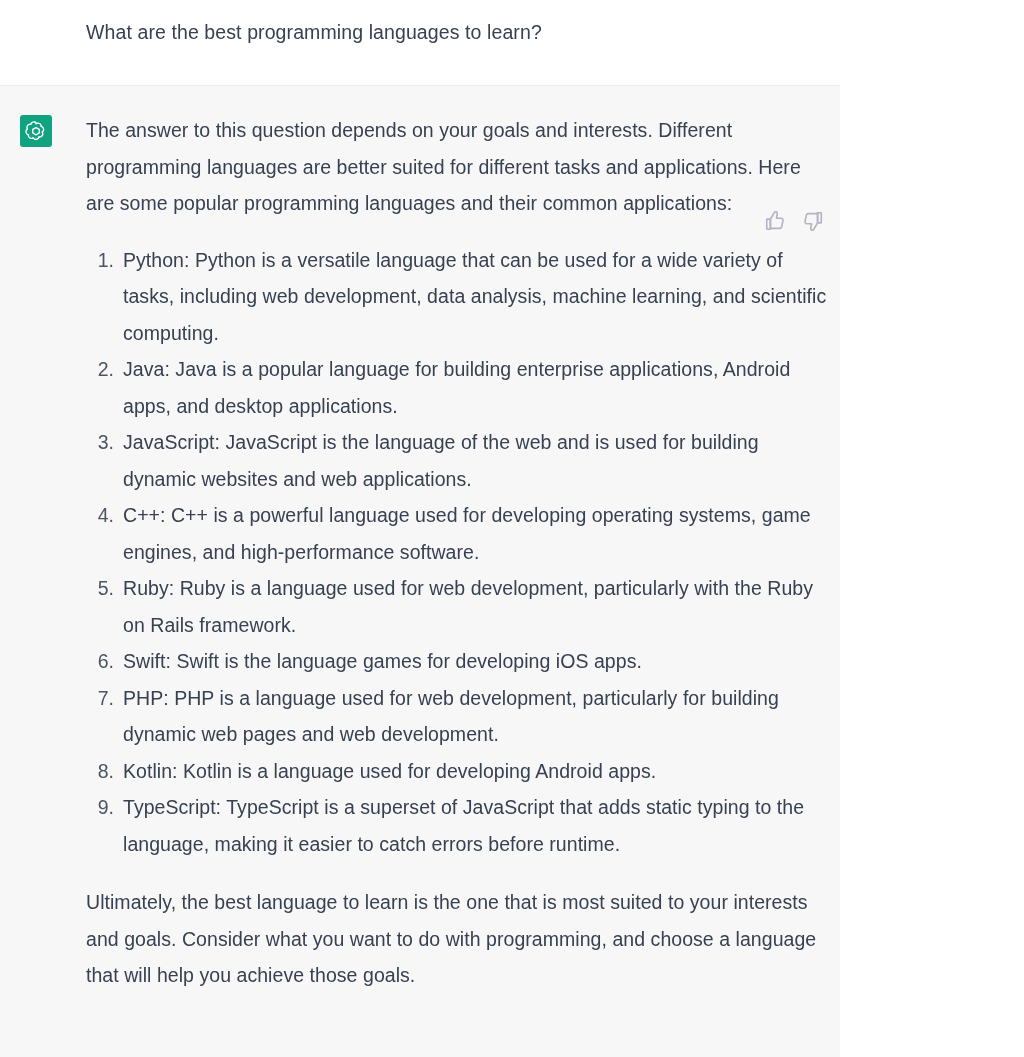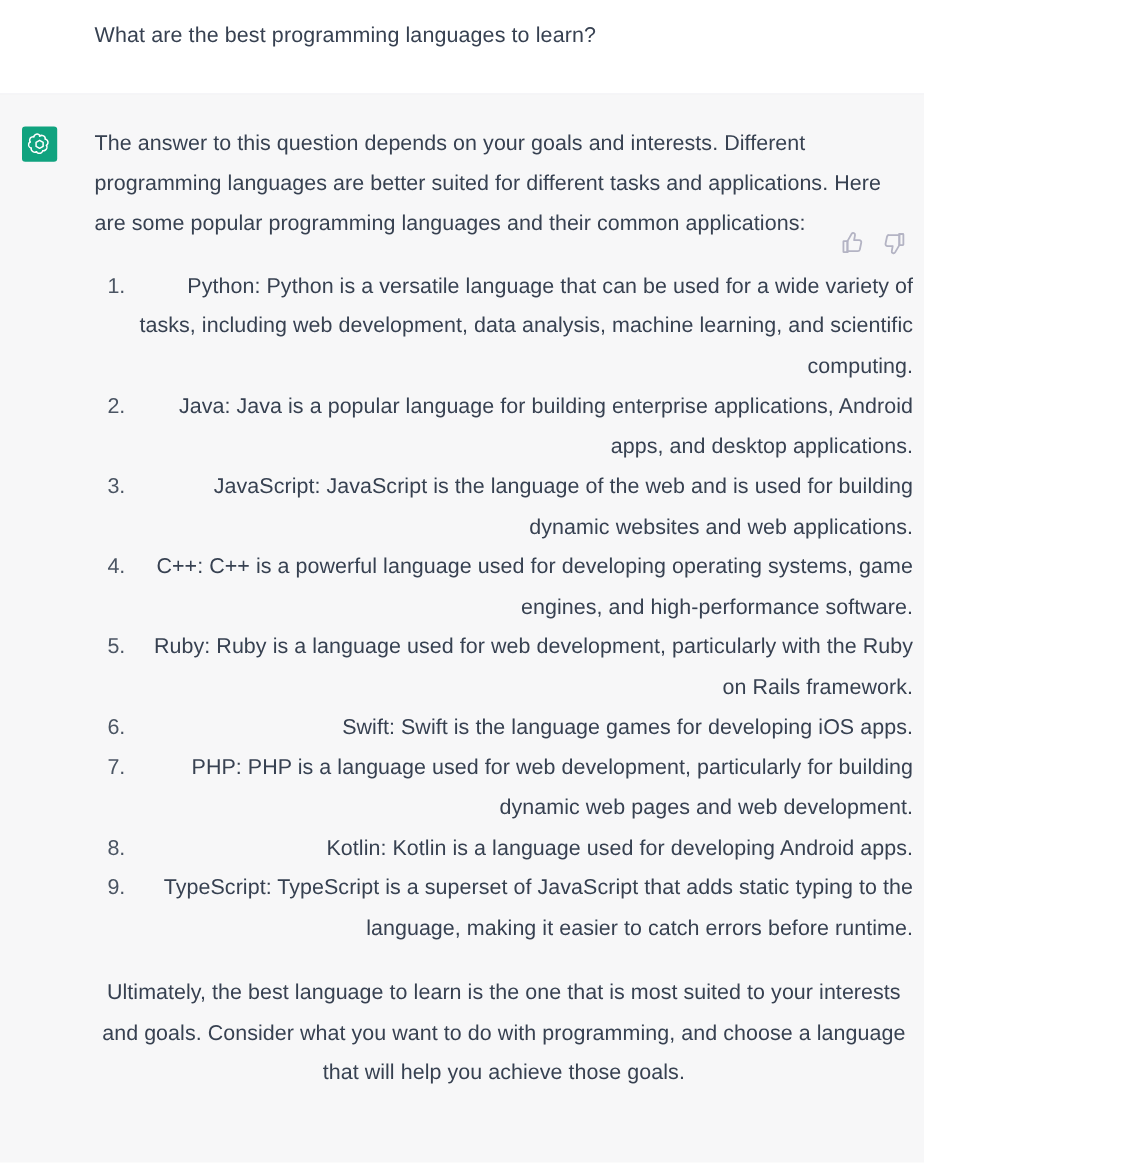--- a/index.html
+++ b/index.html
@@ -96,24 +96,23 @@
   }
   .msg-list li .marker {
     flex: 0 0 37px;
     width: 37px;
     text-align: right;
     padding-right: 9px;
     color: #4b5563;
   }
   .msg-list li .li-text {
     flex: 1 1 auto;
-    text-align: right;
-  }
-
-  .closing-block { margin-top: 22px; text-align: center; }
+  }
+
+  .closing-block { margin-top: 22px; }
 
   
   .feedback {
     position: absolute;
     top: 124px;
     right: 16px;
     display: flex;
     gap: 16px;
     align-items: flex-start;
   }

